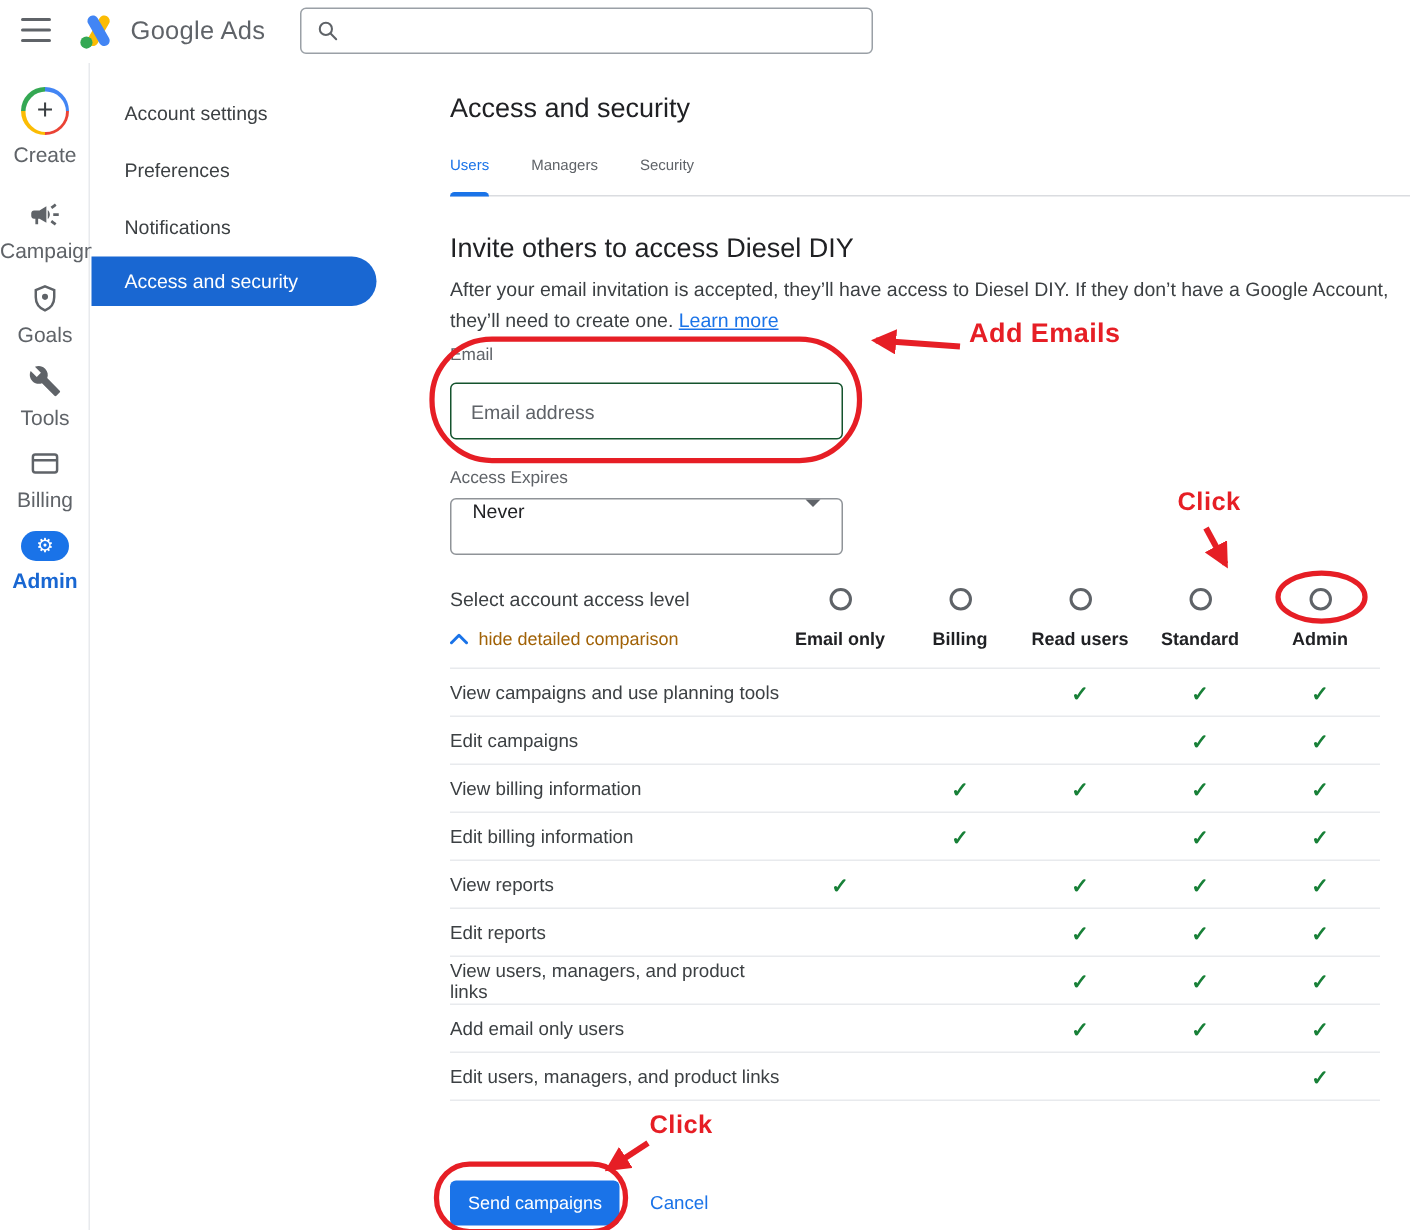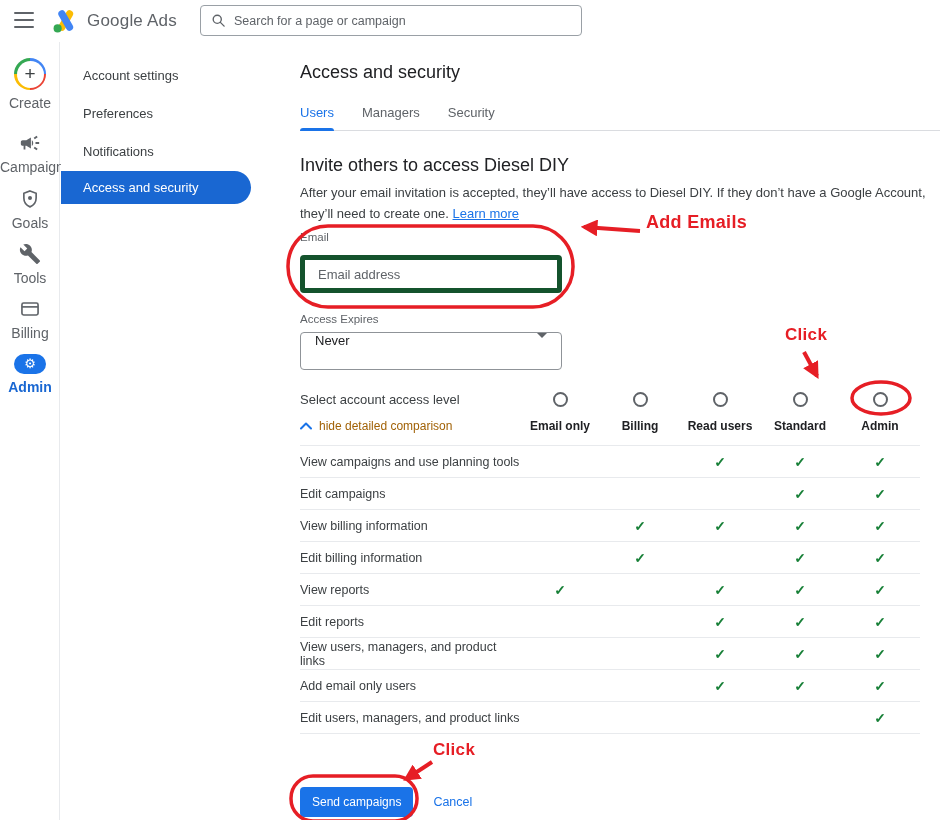--- a/index.html
+++ b/index.html
@@ -37,33 +37,33 @@
   .subnav { position:absolute; left:61px; top:42px; width:221px; bottom:0; background:#fff; }
   .subnav-item { position:absolute; left:0; width:210px; height:36px; line-height:36px;
     padding-left:22px; font-size:13px; font-weight:500; color:#3c4043; cursor:pointer; }
   .subnav-item.selected { background:#1967d2; color:#fff; width:190px; height:33px; line-height:33px;
     border-radius:0 17px 17px 0; }
 
   
   .main { position:absolute; left:282px; top:42px; right:0; bottom:0; background:#fff; }
   .page-title { position:absolute; left:18px; top:20px; font-size:18px; font-weight:500; color:#202124; }
   .tabbar { position:absolute; left:18px; right:0; top:61px; height:28px; border-bottom:1px solid #dadce0; display:flex; gap:28px; }
-  .tab { position:relative; font-size:13px; font-weight:500; color:#5f6368; cursor:pointer; padding-top:2px; }
+  .tab { position:relative; font-size:10px; font-weight:500; color:#5f6368; cursor:pointer; padding-top:2px; }
   .tab.active { color:#1a73e8; }
   .tab.active::after { content:""; position:absolute; left:0; right:0; bottom:-1px; height:3px;
     background:#1a73e8; border-radius:3px 3px 0 0; }
 
   .invite-heading { position:absolute; left:18px; top:113px; font-size:18px; font-weight:400; color:#202124; }
   .invite-desc { position:absolute; left:18px; top:141px; width:650px; font-size:13px; line-height:1.6; color:#3c4043; }
   .invite-desc a { color:#1a73e8; text-decoration:underline; cursor:pointer; }
 
   .field-label { position:absolute; left:18px; font-size:11.5px; color:#5f6368; }
   .email-label { top:189px; }
   .email-box { position:absolute; left:18px; top:213px; width:262px; height:38px;
-    border:5px solid #14532d; border-radius:4px; display:flex; align-items:center; padding:0 13px; }
+    border:1px solid #14532d; border-radius:4px; display:flex; align-items:center; padding:0 13px; }
   .email-box input { border:none; outline:none; width:100%; font-size:13px; color:#202124; font-family:inherit; }
   .email-box input::placeholder { color:#5f6368; }
 
   .expires-label { top:271px; }
   .expires-box { position:absolute; left:18px; top:290px; width:262px; height:38px;
     border:1px solid #8f9398; border-radius:4px; display:flex; align-items:flex-start;
     justify-content:space-between; padding:0 14px; font-size:13px; color:#202124; cursor:pointer; }
   .caret-down { width:0; height:0; border-left:5px solid transparent; border-right:5px solid transparent;
     border-top:5px solid #5f6368; }
 
@@ -111,21 +111,20 @@
     </svg>
     <div class="logo-text">
       <span class="g">Google</span><span class="a">Ads</span>
     </div>
   </div>
   <div class="searchbox">
     <svg width="15" height="15" viewBox="0 0 24 24">
       <circle cx="10" cy="10" r="6.5" fill="none" stroke="#5f6368" stroke-width="2.2"></circle>
       <path d="M15 15 L21 21" stroke="#5f6368" stroke-width="2.2" stroke-linecap="round"></path>
     </svg>
-    <input type="text" placeholder="Search for a page or campaign" style="">
   </div>
 </div>
 
 <div class="rail">
   <div class="rail-item" style="top:16px">
     <div class="create-circle">
         <span class="create-plus">+</span>
       </div>
     <span class="lbl">Create</span>
   </div>

